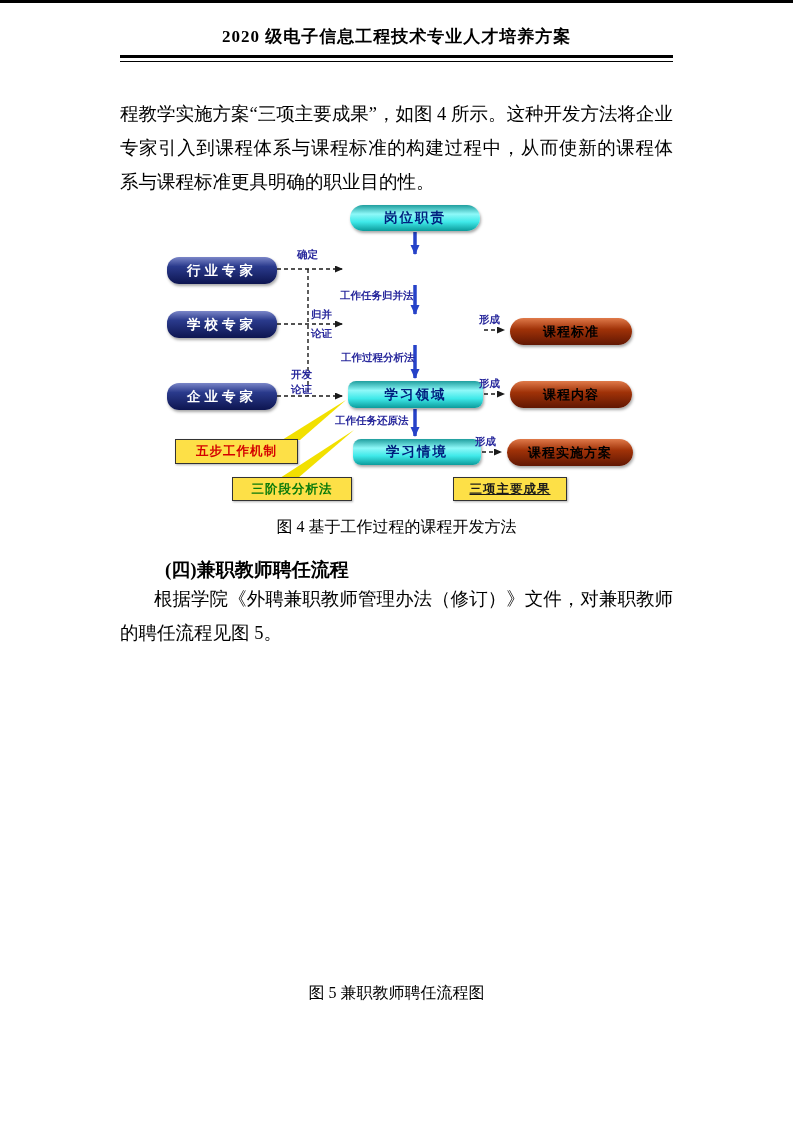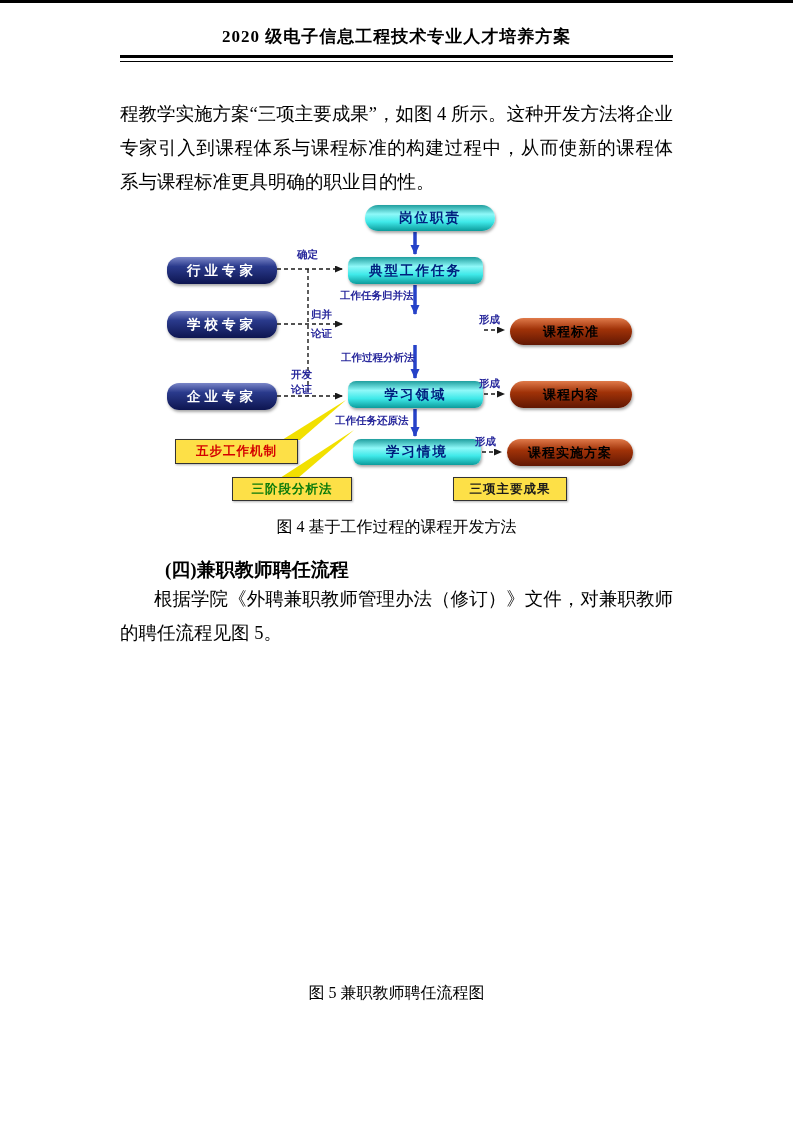--- a/index.html
+++ b/index.html
@@ -27,32 +27,32 @@
   
   .diagram4{position:absolute;top:203px;left:140px;width:555px;height:300px;}
   .diagram4 svg{position:absolute;top:0;left:0;z-index:1;}
   .bl{stroke:#2642c8;stroke-width:3.5;}
   .dk{stroke:#1a1a1a;stroke-width:1.4;stroke-dasharray:4 3;}
   .box{position:absolute;z-index:2;display:flex;align-items:center;justify-content:center;
     font-family:"Liberation Sans",sans-serif;font-weight:bold;white-space:nowrap;
     box-shadow:1px 2px 3px rgba(0,0,0,0.35);}
   .cyan{background:linear-gradient(180deg,#1f9e9e 0%,#8ef8f8 35%,#3fe9e9 65%,#0c9b9b 100%);
     color:#00207e;border-radius:8px;font-size:13.5px;letter-spacing:2px;}
-  .stadium{border-radius:13px;margin-left:15px;}
+  .stadium{border-radius:13px;}
   .navy{background:linear-gradient(180deg,#7a86c8 0%,#2a3a8c 35%,#0d1550 100%);
     color:#ffffff;border-radius:12px;font-size:13.5px;letter-spacing:4px;}
   .maroon{background:linear-gradient(180deg,#e07a4a 0%,#a03208 42%,#611703 100%);
     color:#000;border-radius:14px;font-size:13px;letter-spacing:1px;}
   .ytag{position:absolute;z-index:2;display:flex;align-items:center;justify-content:center;
     background:#fde047;border:1px solid #333;font-family:"Liberation Sans",sans-serif;
     font-weight:bold;font-size:12.5px;letter-spacing:1px;white-space:nowrap;
     box-shadow:1px 1px 2px rgba(0,0,0,0.3);}
   .red-text{color:#d40000;}
   .green-text{color:#0a7a0a;}
-  .dark-text{color:#1a1a1a;}
+  .dark-text{color:#1a1a1a;text-decoration:underline;}
   .alabel{position:absolute;z-index:3;font-family:"Liberation Sans",sans-serif;
     font-size:10.5px;font-weight:bold;color:#28289c;white-space:nowrap;}
 
   
   .diagram5{position:absolute;top:645px;left:120px;width:553px;height:320px;}
   .diagram5 svg{position:absolute;top:0;left:0;z-index:1;}
   .b5{stroke:#4472c4;stroke-width:3;fill:none;}
   .fbox{position:absolute;z-index:2;background:#dbe5f1;border:2px solid #7f7f7f;
     display:flex;align-items:center;justify-content:center;text-align:center;
     font-size:19px;line-height:27px;white-space:pre-line;box-sizing:border-box;}
@@ -93,21 +93,20 @@
       <line class="dk" x1="137" y1="121" x2="202" y2="121" marker-end="url(#ak)"></line>
       <line class="dk" x1="137" y1="193" x2="202" y2="193" marker-end="url(#ak)"></line>
       <line class="dk" x1="168" y1="66" x2="168" y2="193"></line>
 
       <line class="dk" x1="344" y1="127" x2="364" y2="127" marker-end="url(#ak)"></line>
       <line class="dk" x1="344" y1="191" x2="364" y2="191" marker-end="url(#ak)"></line>
       <line class="dk" x1="342" y1="249" x2="361" y2="249" marker-end="url(#ak)"></line>
     </svg>
 
     <div class="box cyan stadium" style="left:210px;top:2px;width:130px;height:26px">岗位职责</div>
-    <div class="box cyan" style="left:208px;top:54px;width:135px;height:27px">典型工作任务</div>
     <div class="box cyan" style="left:208px;top:178px;width:135px;height:27px">学习领域</div>
     <div class="box cyan" style="left:213px;top:236px;width:128px;height:26px">学习情境</div>
 
     <div class="box navy" style="left:27px;top:54px;width:110px;height:27px">行业专家</div>
     <div class="box navy" style="left:27px;top:108px;width:110px;height:27px">学校专家</div>
     <div class="box navy" style="left:27px;top:180px;width:110px;height:27px">企业专家</div>
 
     <div class="box maroon" style="left:370px;top:115px;width:122px;height:27px">课程标准</div>
     <div class="box maroon" style="left:370px;top:178px;width:122px;height:27px">课程内容</div>
     <div class="box maroon" style="left:367px;top:236px;width:126px;height:27px">课程实施方案</div>

